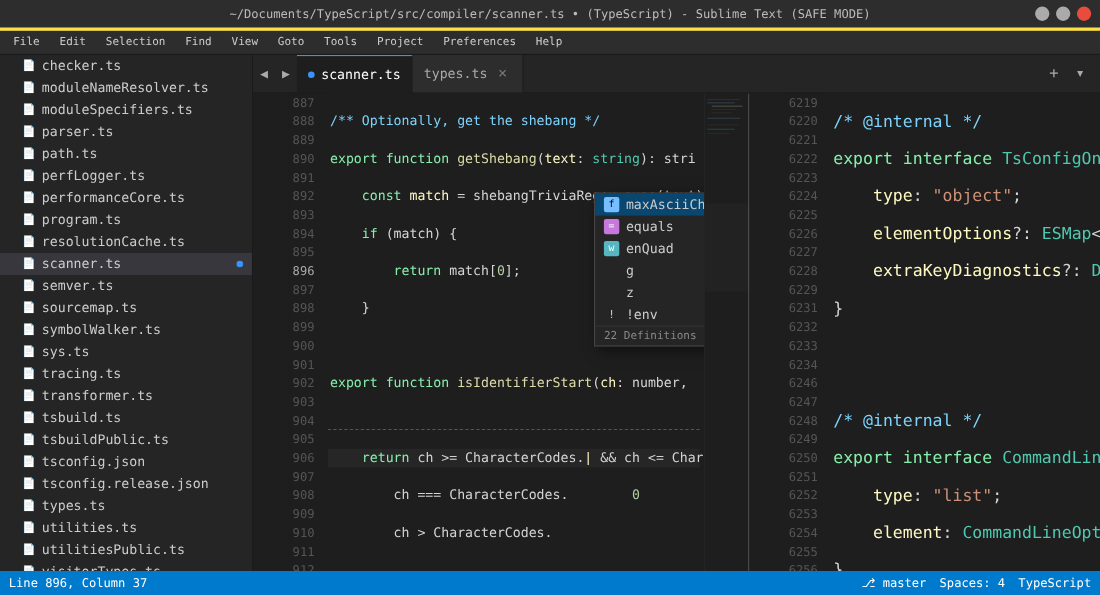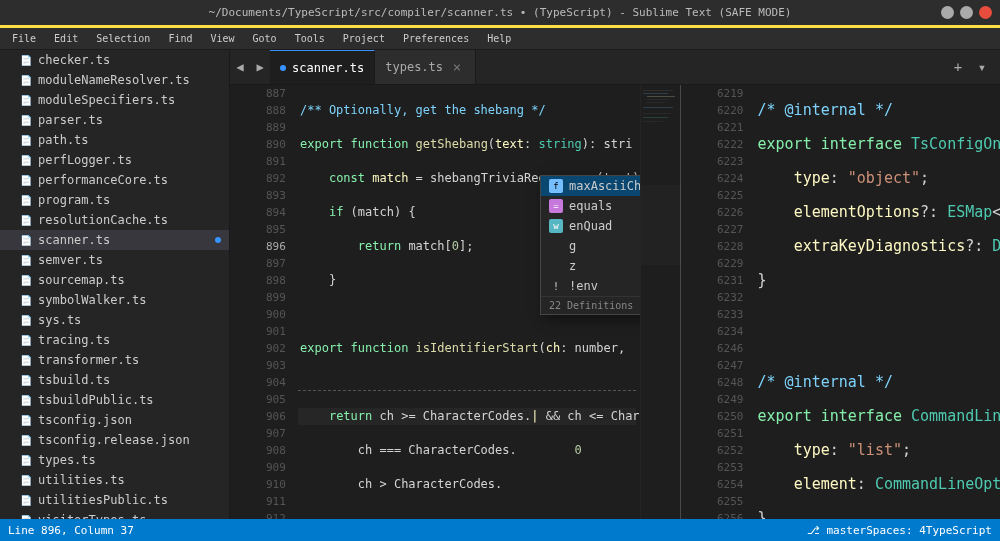--- a/index.html
+++ b/index.html
@@ -305,21 +305,21 @@
       background: #007acc;
       height: 22px;
       display: flex;
       align-items: center;
       padding: 0 8px;
       font-size: 11px;
       color: #fff;
       gap: 12px;
     }
     .status-left { display: flex; align-items: center; gap: 10px; }
-    .status-right { margin-left: auto; display: flex; align-items: center; }
+    .status-right { margin-left: auto; display: flex; gap: 12px; align-items: center; }
     .status-item { cursor: pointer; white-space: nowrap; }
 
     
     .kw { color: #86efac; }
     .fn-name { color: #dcdcaa; }
     .str { color: #ce9178; }
     .comment { color: #7dd3fc; }
     .type { color: #4ec9b0; }
     .num { color: #b5cea8; }
     .param { color: #fef9c3; }

